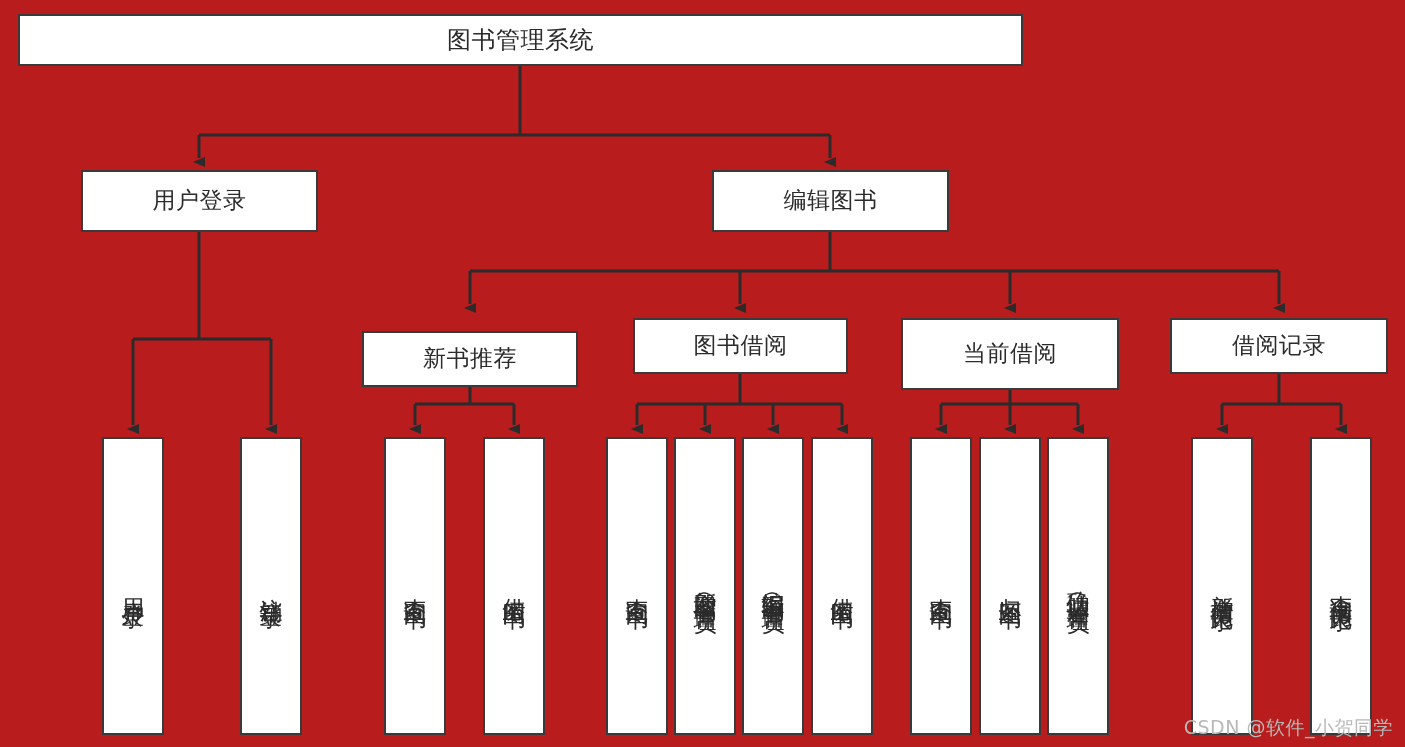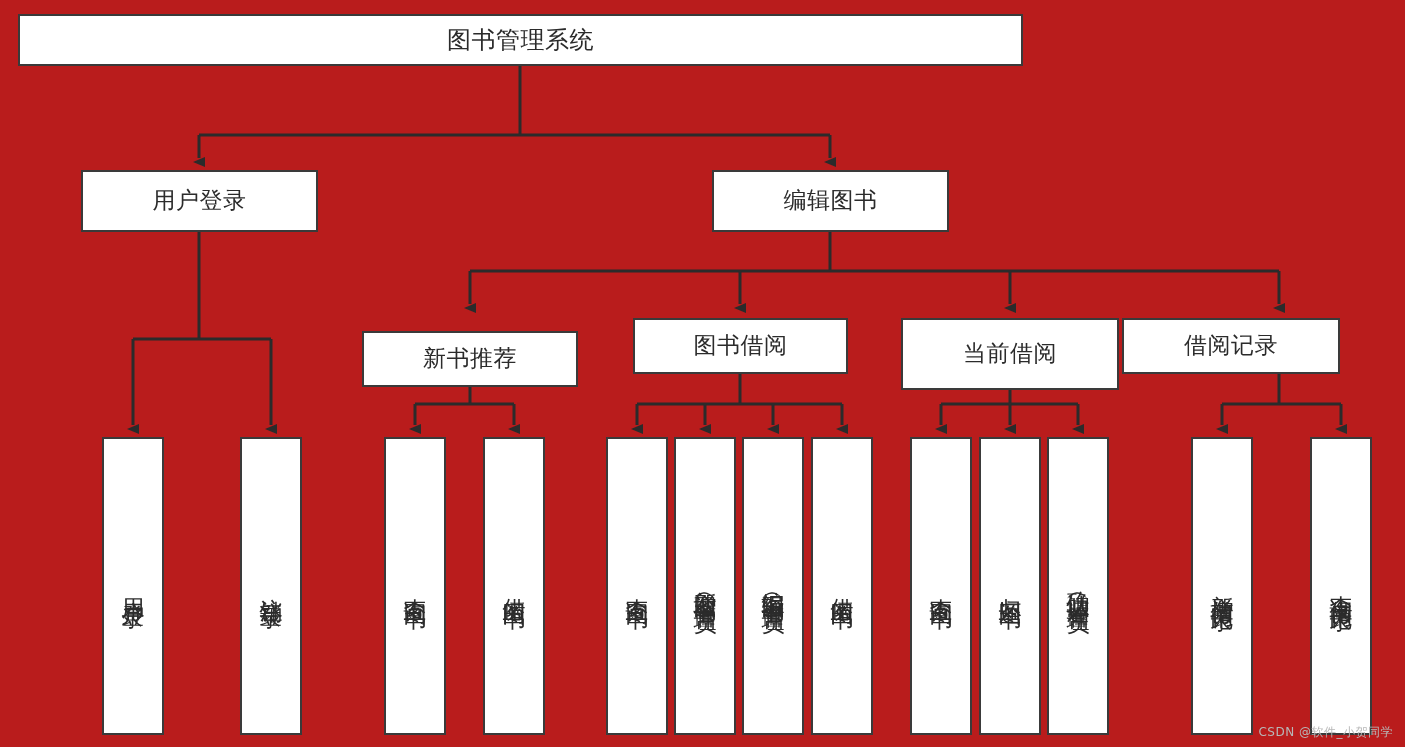--- a/index.html
+++ b/index.html
@@ -59,21 +59,21 @@
     letter-spacing: 3px;
     max-height: 100%;
   }
   .node.root .node-label {
     font-size: 24px;
   }
   #watermark {
     position: absolute;
     right: 12px;
     bottom: 6px;
-    font-size: 12px;
+    font-size: 19px;
     color: #b8b8b8;
     letter-spacing: 0.5px;
     white-space: nowrap;
     user-select: none;
   }
 </style>
 </head>
 <body>
 
 <div id="diagram-root">
@@ -141,21 +141,21 @@
 
   <div class="node horizontal" style="left:362px; top:318px; width:216px; height:56px;margin-top:13px;">
     <span class="node-label">新书推荐</span>
   </div>
   <div class="node horizontal" style="left:633px; top:318px; width:215px; height:56px;">
     <span class="node-label">图书借阅</span>
   </div>
   <div class="node horizontal" style="left:901px; top:318px; width:218px; height:72px;">
     <span class="node-label">当前借阅</span>
   </div>
-  <div class="node horizontal" style="left:1122px; top:318px; width:218px; height:56px;">
+  <div class="node horizontal" style="left:1170px; top:318px; width:218px; height:56px;">
     <span class="node-label">借阅记录</span>
   </div>
 
   <div class="node vertical" style="left:102px; top:437px; width:62px; height:298px;">
     <span class="node-label">用户登录</span>
   </div>
   <div class="node vertical" style="left:240px; top:437px; width:62px; height:298px;">
     <span class="node-label">注销登录</span>
   </div>
 

